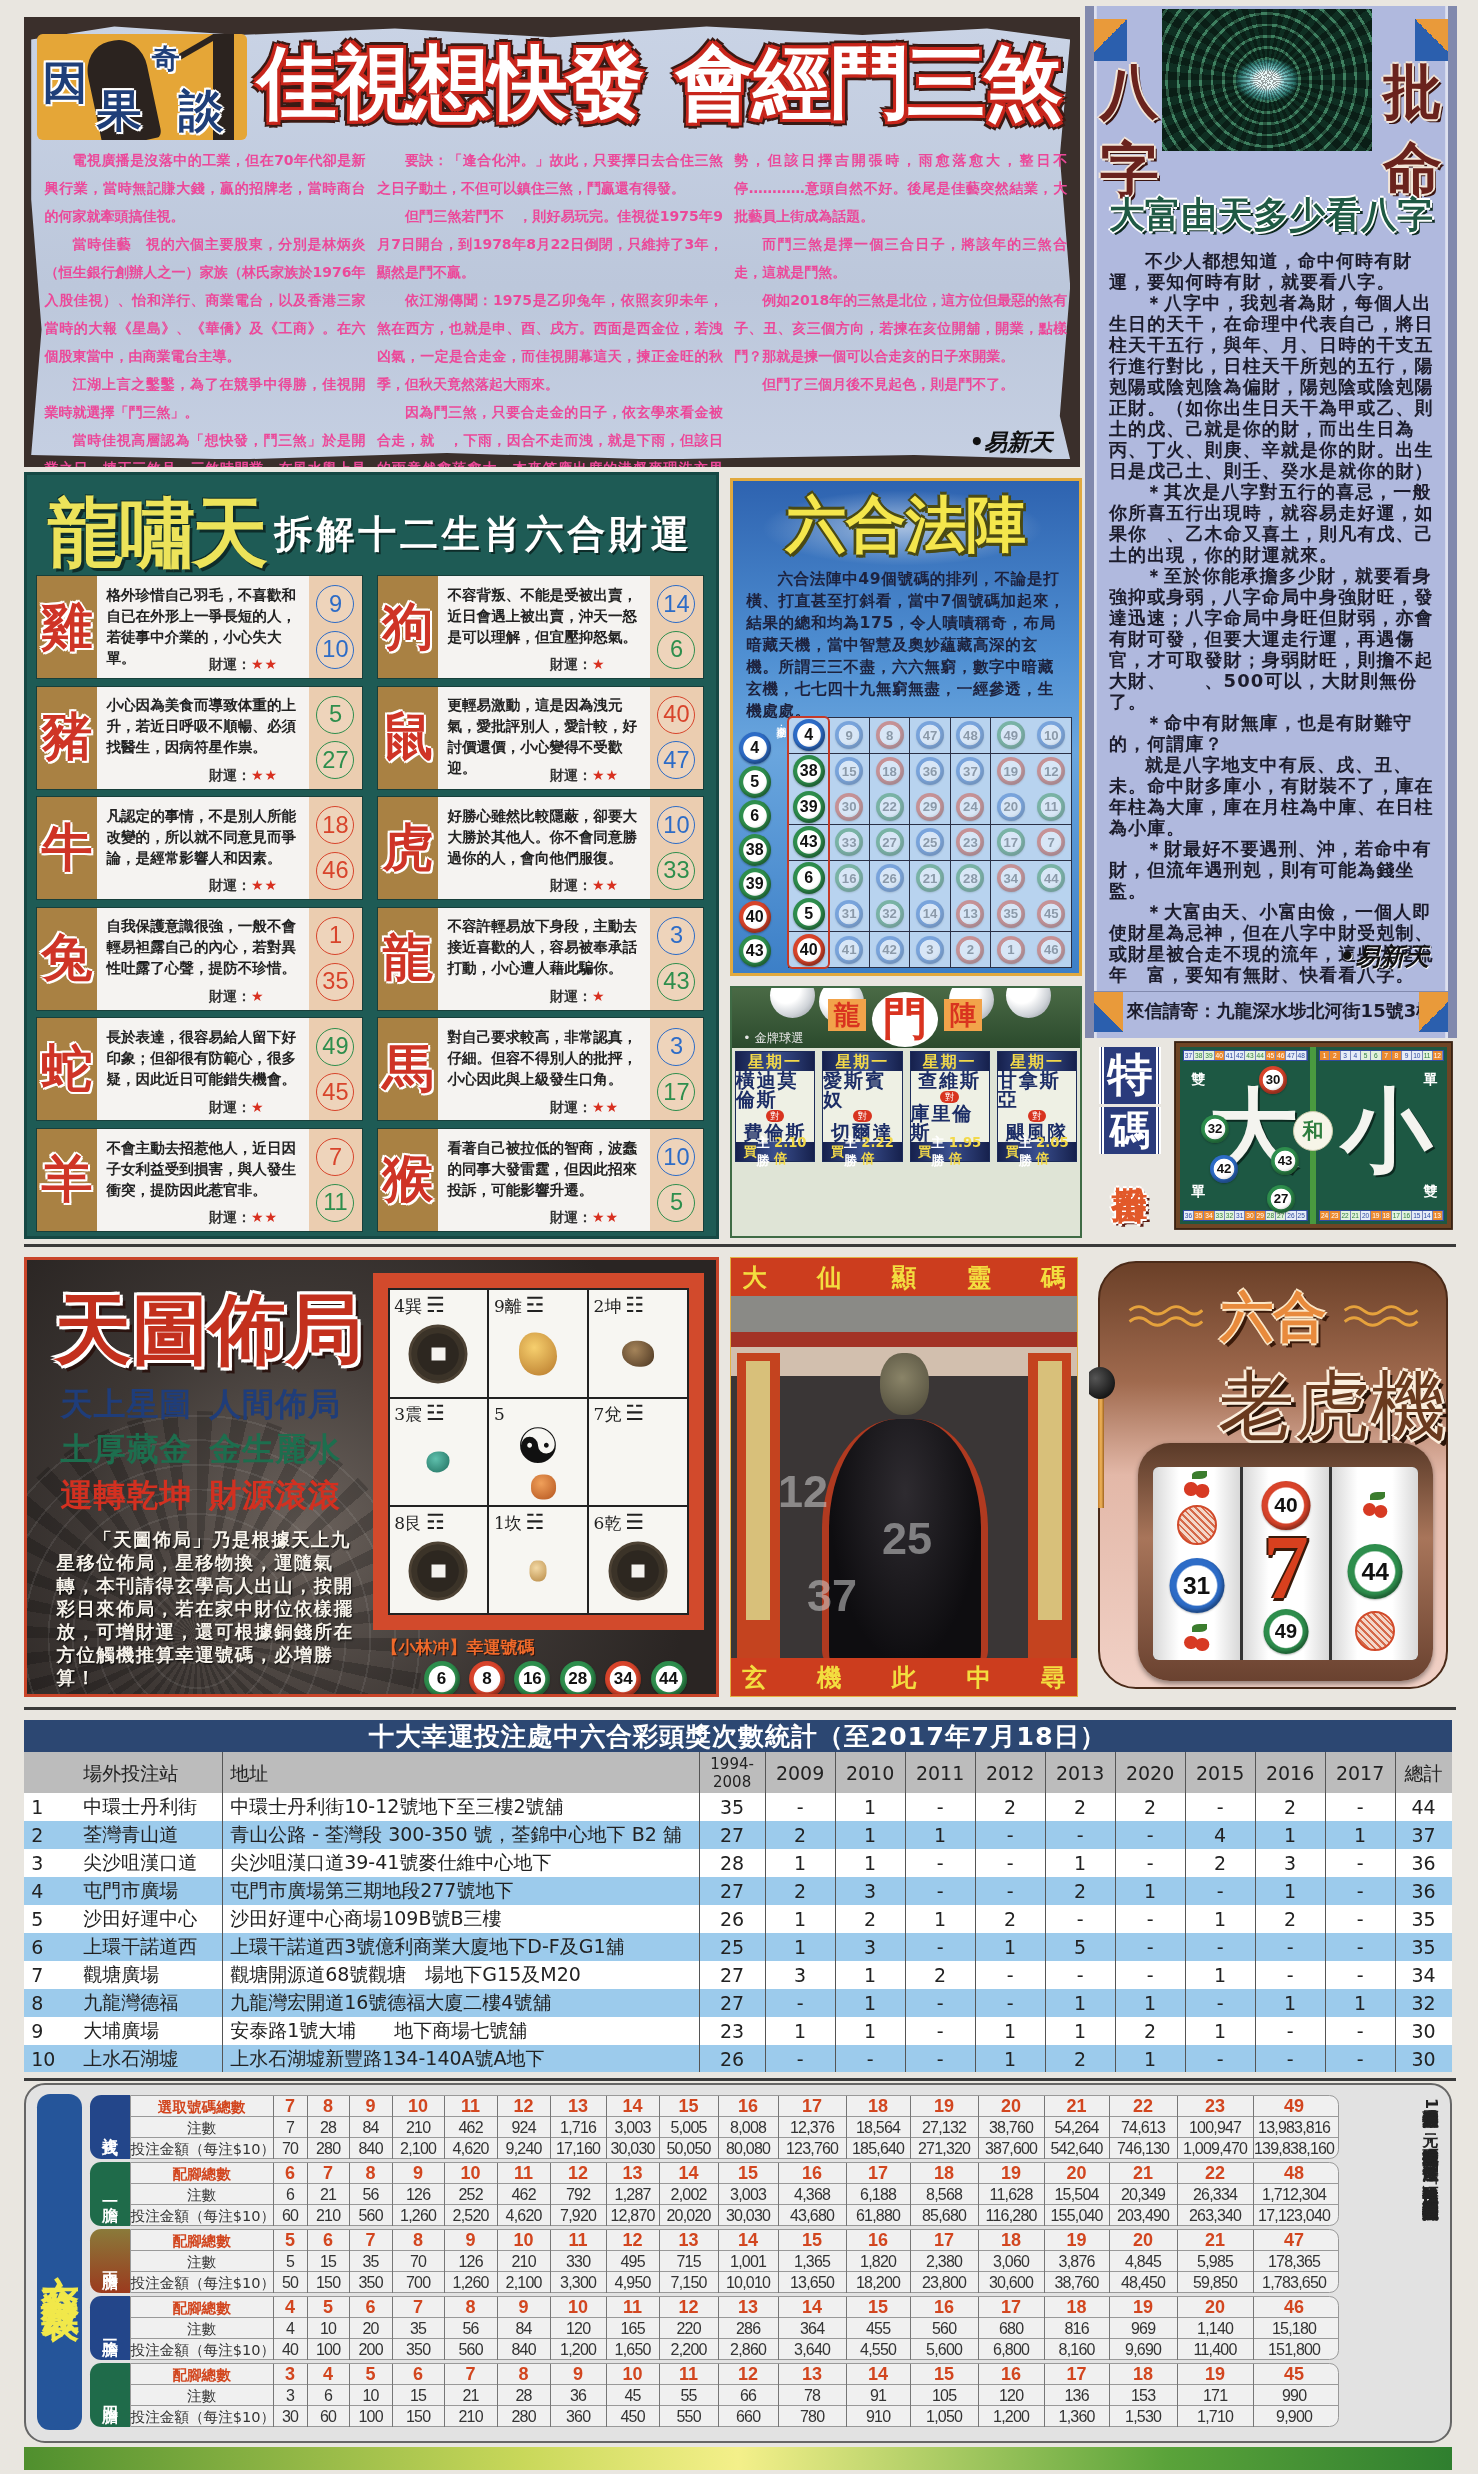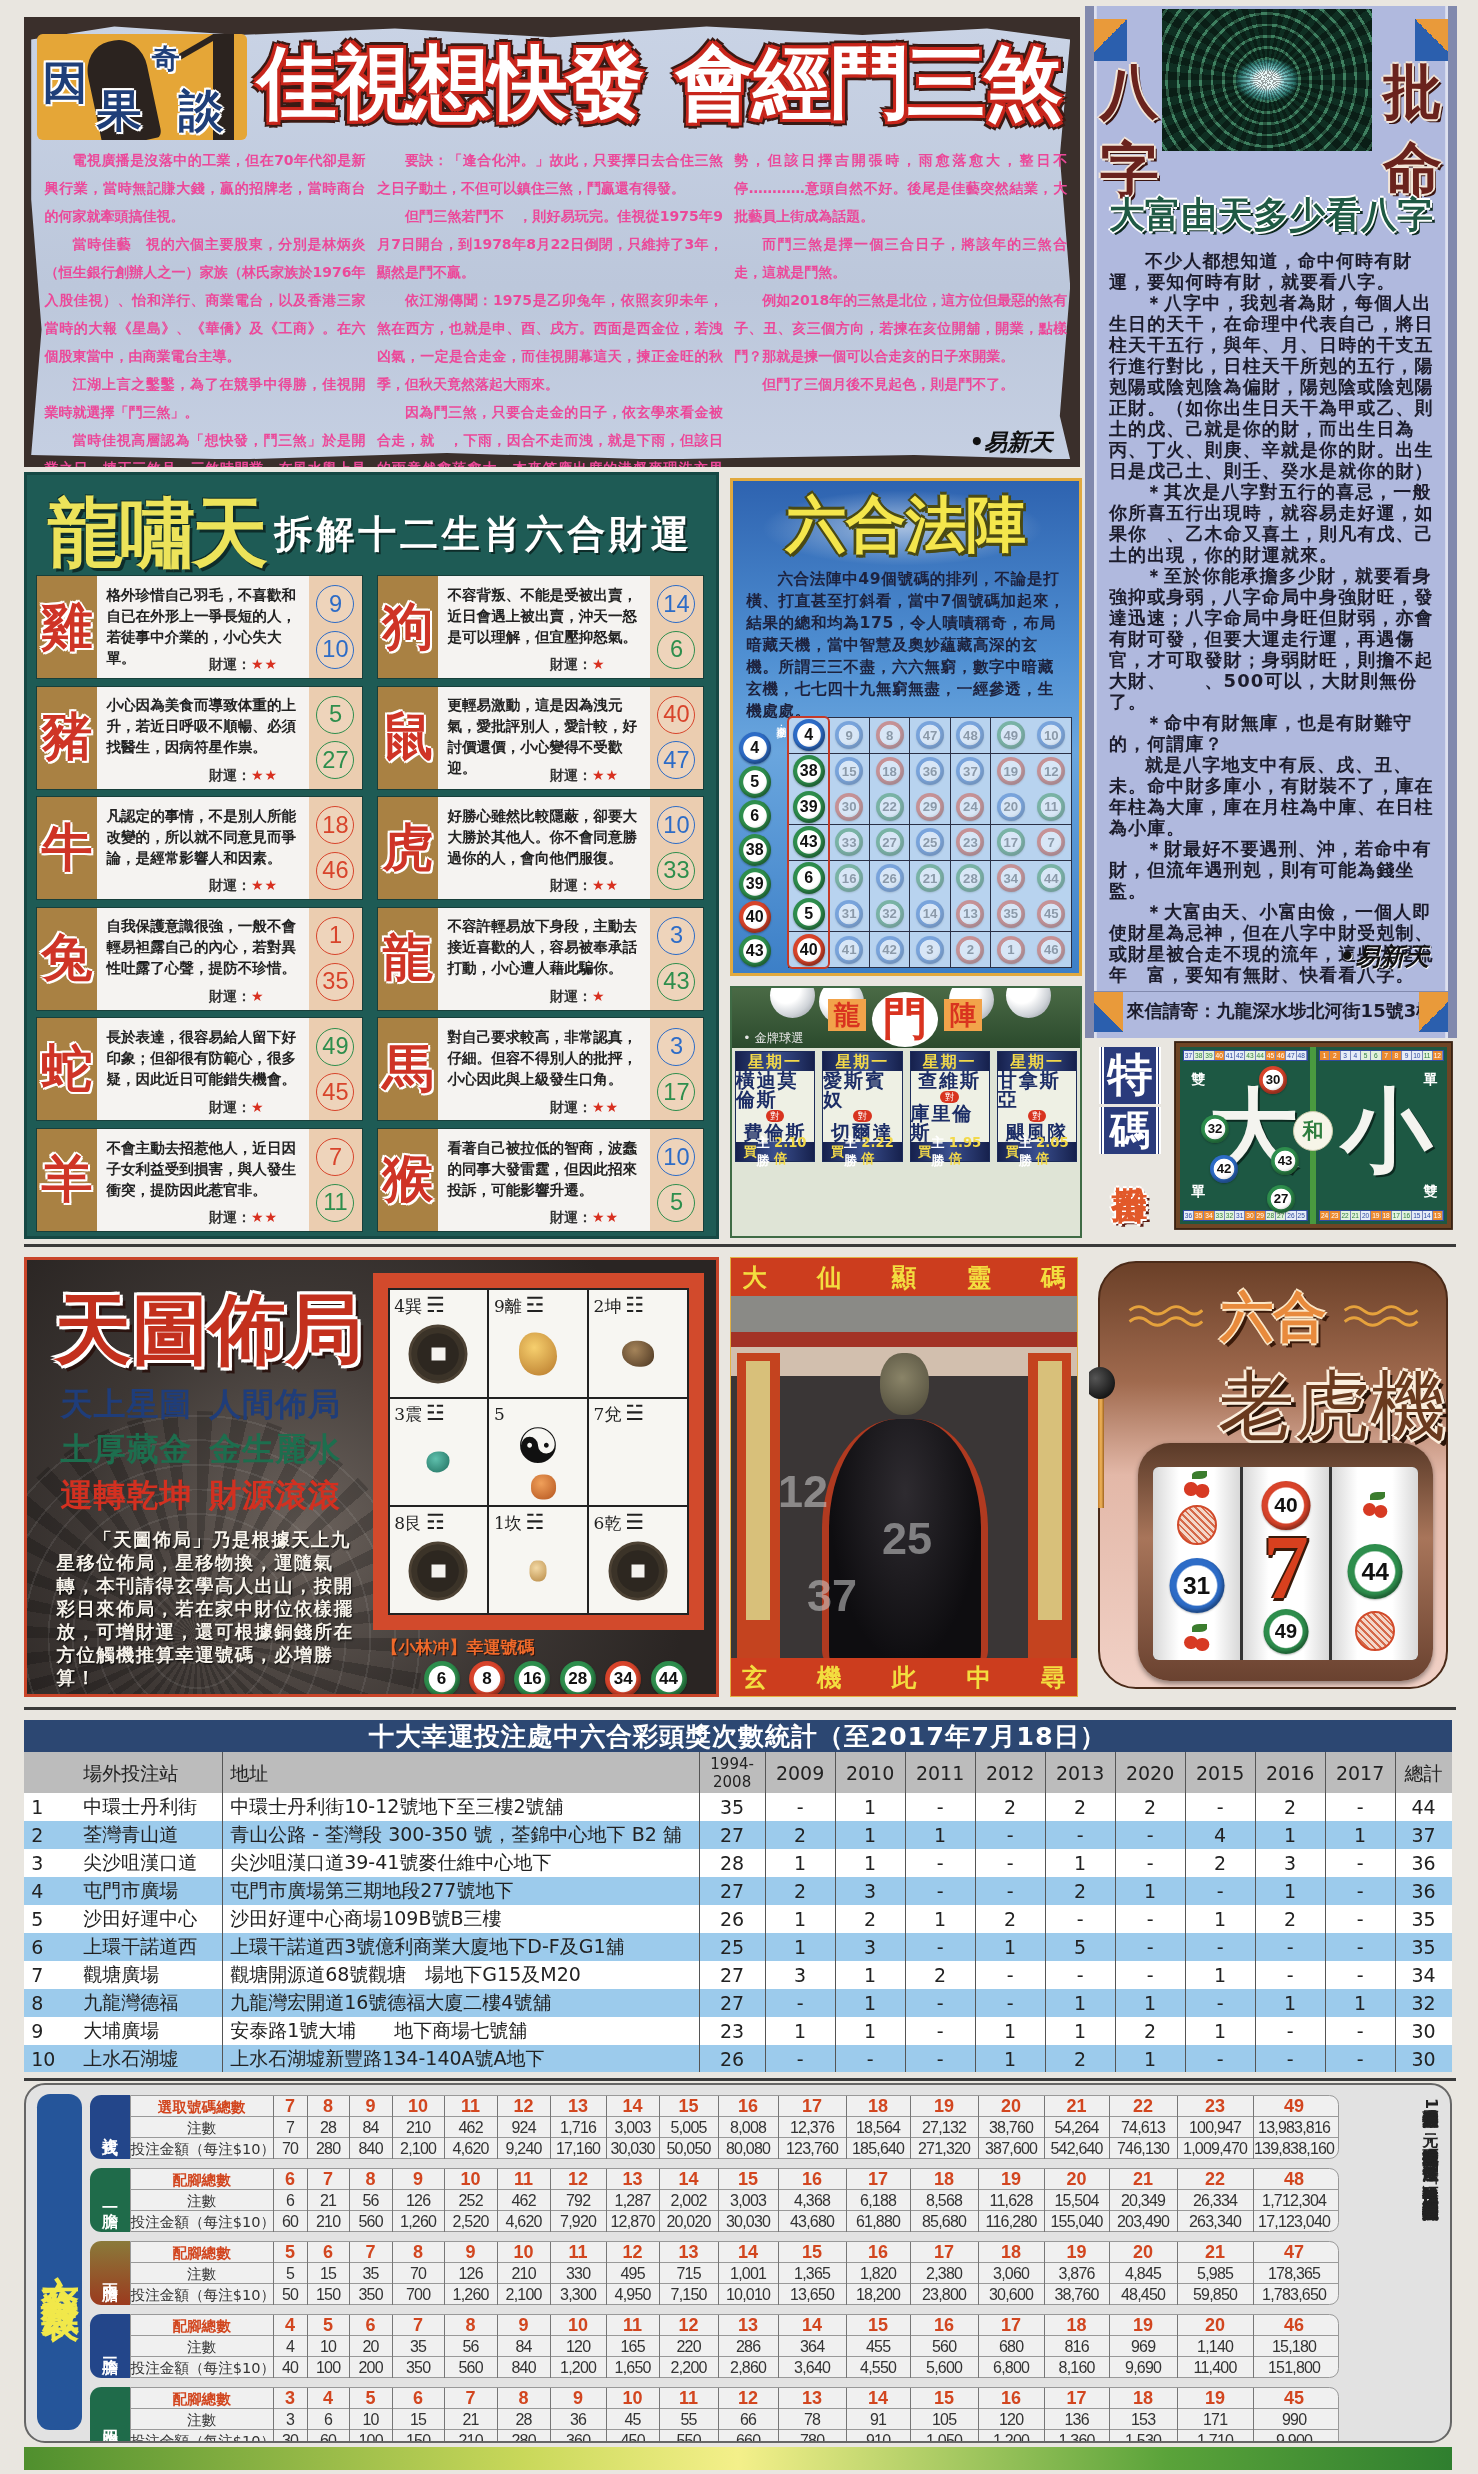--- a/index.html
+++ b/index.html
@@ -201,21 +201,21 @@
 .st-head .st-cell{white-space:pre-line;font-size:19px;line-height:18px}
 .st-head .st-cell:nth-child(4){font-size:15px}
 .st-cell:nth-child(1){justify-content:flex-start;padding-left:7.6px}
 .st-cell:nth-child(2),.st-cell:nth-child(3){justify-content:flex-start;padding-left:7.6px}
 .st-cell:nth-child(n+3){border-left:0.9px solid #555}
 .st-body:nth-child(even){background:#9ccbec}
 
 
 .bets{left:23.6px;top:2083px;width:1428px;height:360px;border:2.8px solid #666;border-radius:21px;background:#e2e2e2}
 .bt-title{position:absolute;left:11.3px;top:9.4px;width:45px;height:336px;background:#25559a;border-radius:13.2px;color:#f1e84a;font-size:38px;font-weight:bold;writing-mode:vertical-rl;display:flex;align-items:center;justify-content:center;letter-spacing:5.7px}
-.bt-groups{position:absolute;left:64px;top:10.4px;width:1249px;display:flex;flex-direction:column;gap:9px}
+.bt-groups{position:absolute;left:64px;top:10.4px;width:1249px;display:flex;flex-direction:column;gap:3px}
 .bt-group{display:flex;height:64px}
 .bt-tab{width:40px;border-radius:11.3px 0 0 11.3px;color:#fff;writing-mode:vertical-rl;font-size:16px;font-weight:bold;display:flex;align-items:center;justify-content:center;letter-spacing:1.9px}
 .bt-group[data-tone=navy] .bt-tab{background:#23468a}
 .bt-group[data-tone=green] .bt-tab{background:#1f6b4a}
 .bt-group[data-tone=brown] .bt-tab{background:linear-gradient(180deg,#8a7a3a,#9b3a1e)}
 .bt-rows{flex:1;background:#f0f0f0;border-radius:0 9.4px 9.4px 0;border:0.9px solid #999}
 .bt-row{display:grid;grid-template-columns:142px 34px 42px 43px 52px 53px 53px 56px 53px 59px 60px 68px 64px 68px 66px 65px 68px 76px 82px;height:21px;border-bottom:0.9px solid #999}
 .bt-row:last-child{border-bottom:none}
 .bt-label{text-align:center;font-size:14.6px;color:#333;line-height:21px;white-space:nowrap}
 .bt-cell{border-left:0.9px solid #777;text-align:center;font-size:16px;letter-spacing:-0.8px;line-height:21px;color:#333;font-family:"Liberation Sans",sans-serif;white-space:nowrap}

